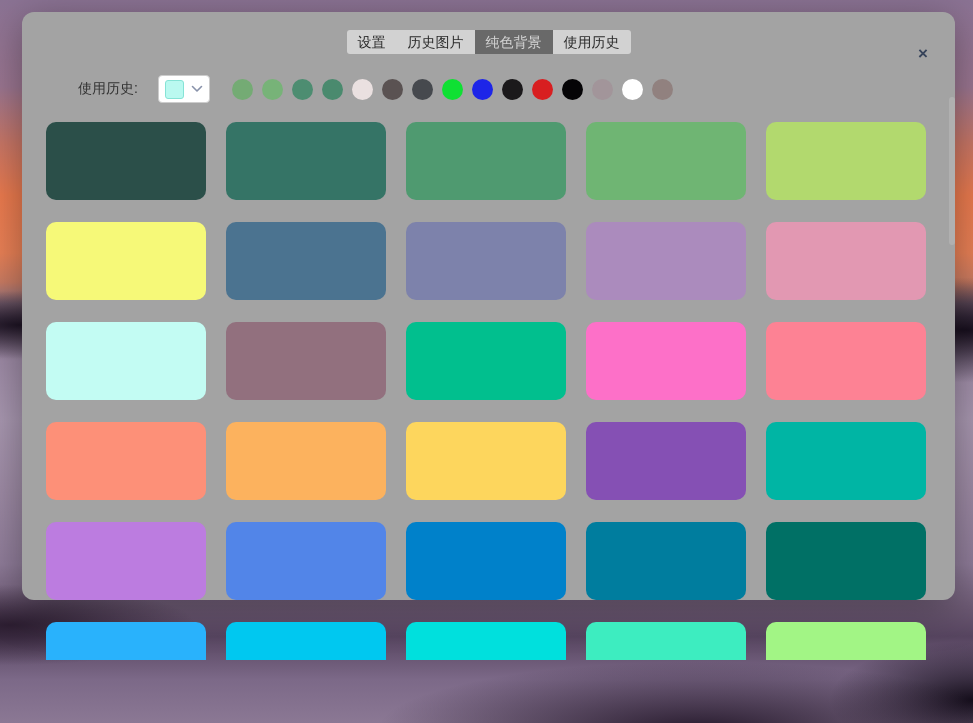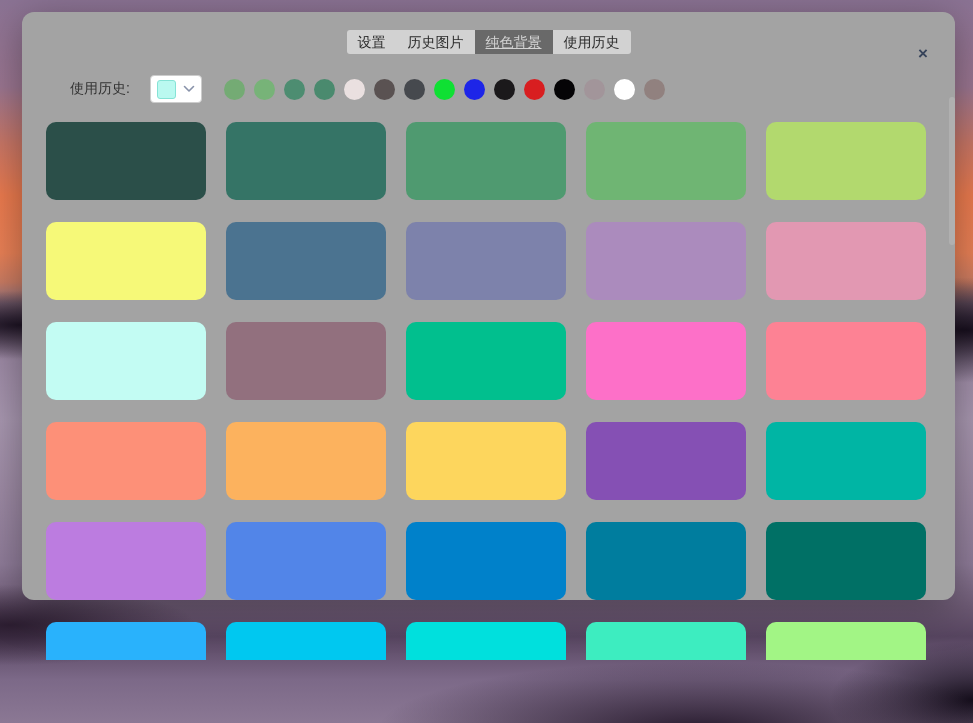--- a/index.html
+++ b/index.html
@@ -49,37 +49,36 @@
     font-size: 14px;
     color: #2a2a2a;
     padding: 4px 11px;
     line-height: 16px;
     cursor: pointer;
     white-space: nowrap;
   }
   .tab.active {
     background: #696969;
     color: #d3d3d3;
-    text-decoration: underline;
   }
 
   .close-btn {
     position: absolute;
     top: 30px; right: 20px;
     width: 24px; height: 24px;
     display: flex; align-items: center; justify-content: center;
     font-size: 17px; font-weight: bold;
     color: #36435a;
     cursor: pointer;
   }
 
   
   .history-row {
     position: absolute;
-    top: 62px; left: 48px; right: 30px;
+    top: 62px; left: 56px; right: 30px;
     height: 30px;
     display: flex; align-items: center; gap: 10px;
   }
   .history-label {
     font-size: 14px;
     color: #333333;
     margin-right: 10px;
   }
   .color-select {
     width: 52px; height: 28px;

